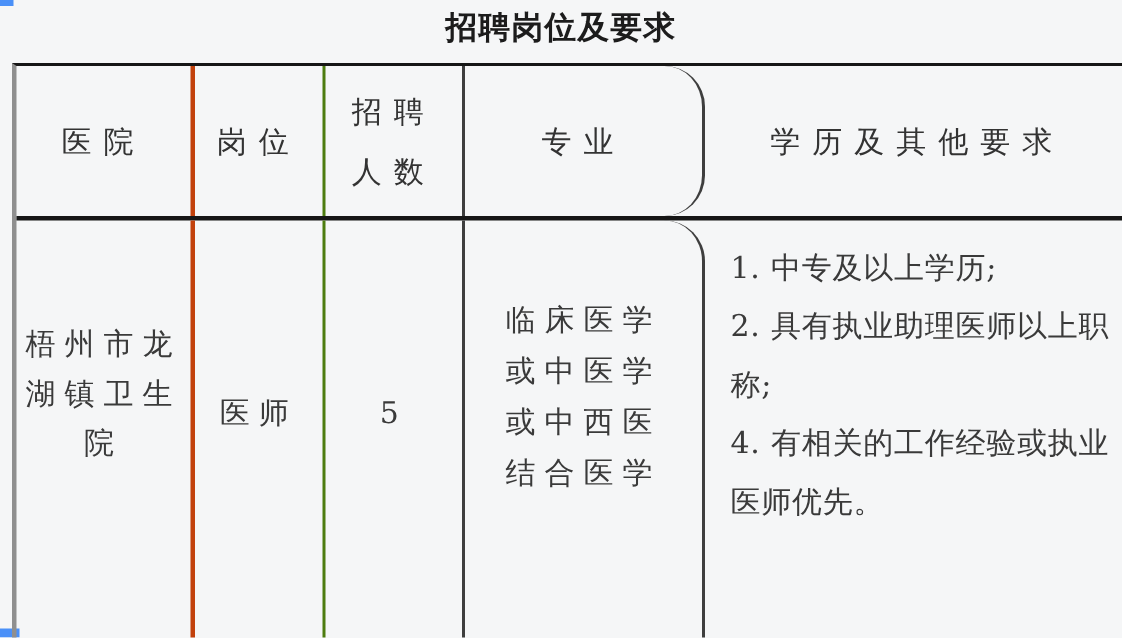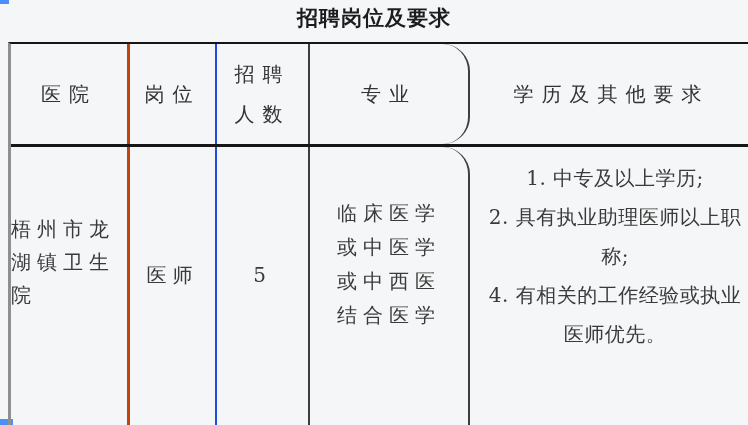--- a/index.html
+++ b/index.html
@@ -40,34 +40,34 @@
   .body-row   { height:306px; }
 
   .cell {
     box-sizing:border-box;
     display:flex; align-items:center; justify-content:center;
     color:#3a3a3a;
     font-size:20px;
     overflow:hidden;
   }
   .c1 { width:119px; border-right:3px solid #c2410c; }
-  .c2 { width:87px;  border-right:2px solid #1d4ed8; }
+  .c2 { width:87px;  border-right:2px solid #4d7c0f; }
   .c3 { width:93px;  border-right:2px solid #3e3e3e; }
   .c4 { width:160px; border-right:2px solid #3e3e3e;border-radius:27px; }
   .c5 { flex:1; }
 
   .hdr { letter-spacing:8px; color:#333; }
   .hdr-wrap2 {
     display:inline-block; max-width:66px;
     line-height:40px; text-align:center;
   }
 
   .hospital-text {
     display:inline-block; max-width:118px;
-    letter-spacing:6px; line-height:33px; text-align:left;
+    letter-spacing:6px; line-height:33px; text-align:center;
     transform:translateY(-38px);
   }
   .position-text, .openings-text {
     display:inline-block; letter-spacing:6px;
     transform:translateY(-35px);
     margin-top:20px;
   }
   .major-text {
     display:inline-block; max-width:118px;
     letter-spacing:6px; line-height:34px; text-align:center;
@@ -76,21 +76,21 @@
 
   .req-cell {
     align-items:flex-start; justify-content:flex-start;
     padding:12px 8px 0 17px;
   }
   .req-list { width:256px; }
   .req-item {
     font-size:20px; line-height:39px;
     letter-spacing:0.5px;
     color:#3a3a3a;
-    text-align:center;
+    text-align:left;
   }
 </style>
 </head>
 <body style="background: rgb(245, 246, 247);">
 
 <div class="blue-marker tl" style="background: rgb(74, 144, 248);"></div>
 <div class="blue-marker bl" style="background: rgb(74, 144, 248);"></div>
 
 <div class="doc-title">招聘岗位及要求</div>
 

